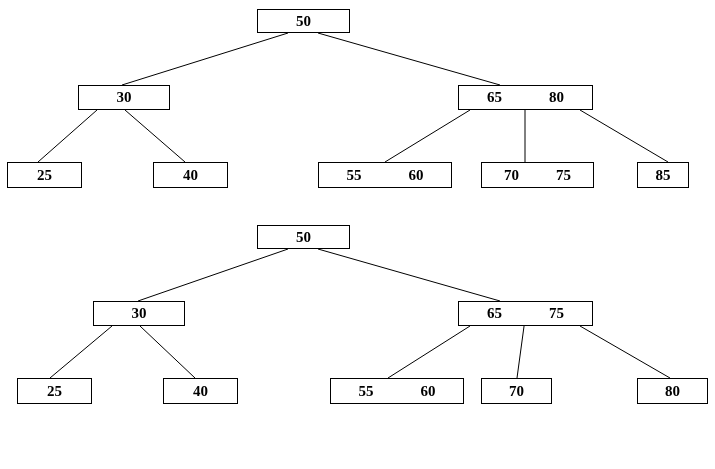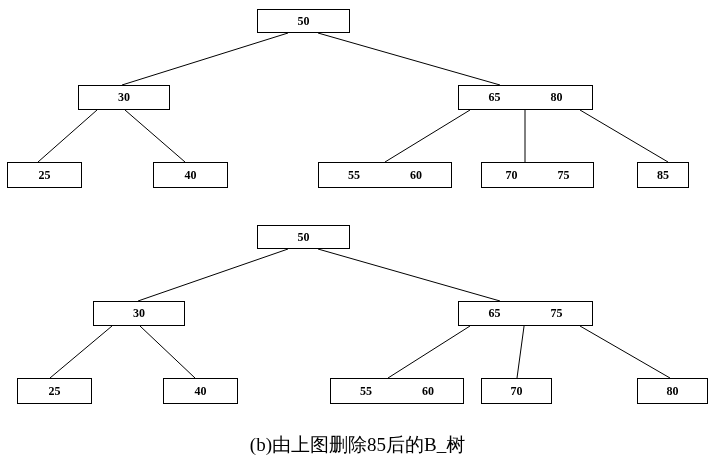--- a/index.html
+++ b/index.html
@@ -28,21 +28,21 @@
   .node {
     position: absolute;
     box-sizing: border-box;
     border: 1px solid #000000;
     background: #ffffff;
     display: flex;
     align-items: center;
     justify-content: center;
     font-family: "Liberation Serif", serif;
     font-weight: bold;
-    font-size: 12px;
+    font-size: 15px;
     color: #000000;
     letter-spacing: 0px;
     white-space: pre;
   }
   .node .key {
     display: inline-block;
     text-align: center;
   }
   .caption {
     position: absolute;
@@ -143,15 +143,14 @@
   </div>
 
   <div class="node" style="left:481px; top:378px; width:71px; height:26px;">
     <span class="key">70</span>
   </div>
 
   <div class="node" style="left:637px; top:378px; width:71px; height:26px;">
     <span class="key">80</span>
   </div>
 
-  <div class="caption" style="left:0px; top:432px; width:715px;">(b)由上图删除85后的B_树</div>
 
 </div>
 
 </body></html>

